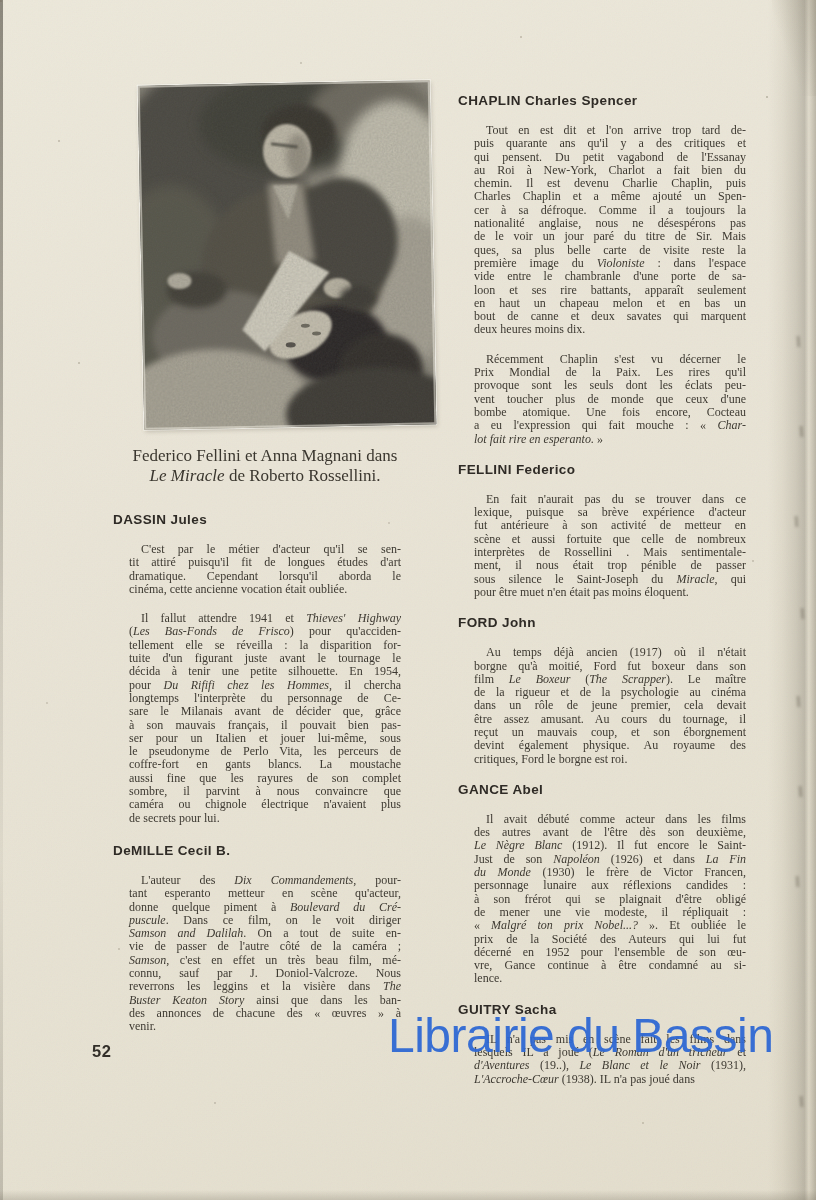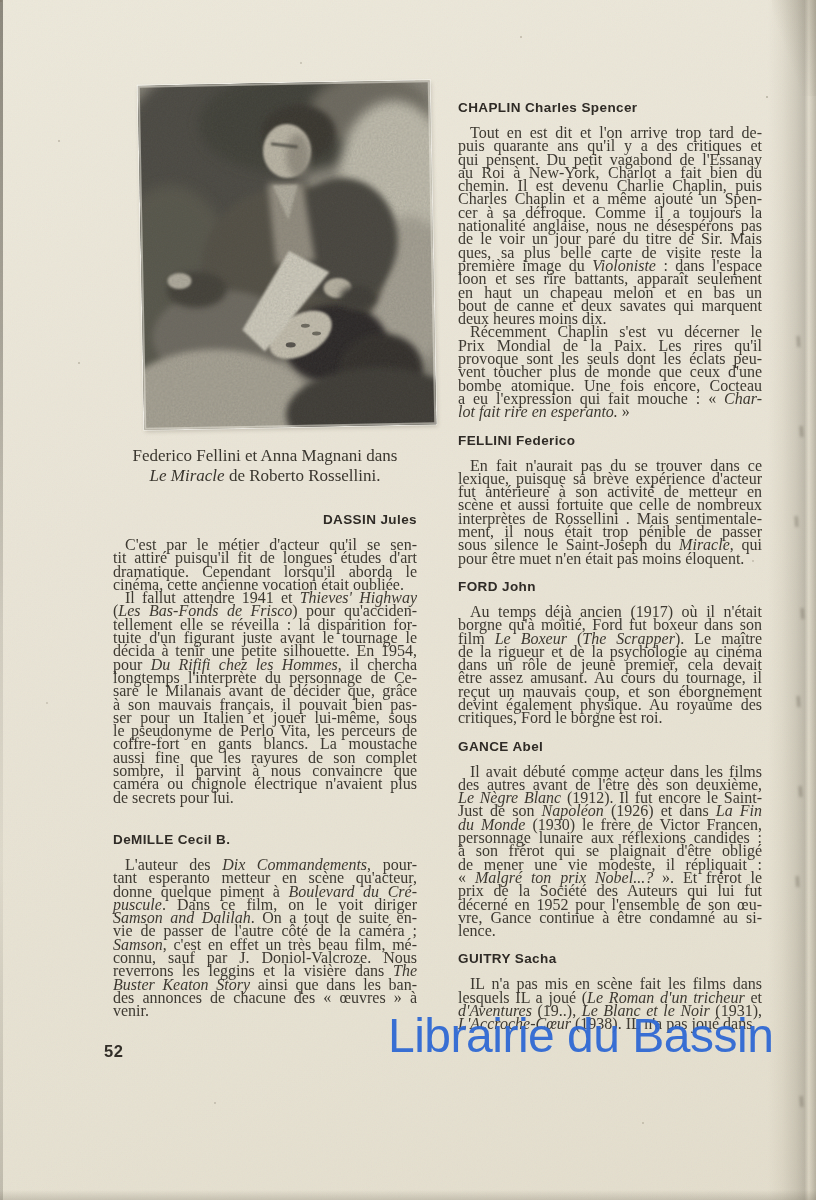--- a/index.html
+++ b/index.html
@@ -28,30 +28,30 @@
   .photo{position:absolute;left:141px;top:83px;width:292px;height:344px;transform:rotate(-1.1deg);
     box-shadow:0 0 0 1px rgba(255,255,252,.6),1px 2px 4px rgba(70,64,50,.25);}
   .photo svg{display:block;width:100%;height:100%;}
   
   .col{position:absolute;width:304px;}
   .col-left{left:113px;top:446px;}
   .col-right{left:458px;top:88px;}
   .caption{text-align:center;font-size:17px;line-height:19.5px;color:#37332b;}
   .entry h3{font-family:"Liberation Sans",sans-serif;font-weight:bold;font-size:13.5px;
     letter-spacing:.4px;color:#2b2722;margin:14px 0 11px 0;}
-  .col-left .entry:nth-of-type(1) h3{margin-top:27px;text-align:right;}
-  .col-left .entry:nth-of-type(2) h3{margin-top:28px;}
-  .col-right .entry:nth-of-type(1) h3{margin-top:12px;}
-  .para{font-size:16px;line-height:13.3px;margin:0;color:#3a362e;}
+  .col-left .entry:nth-of-type(1) h3{margin-top:27px;}
+  .col-left .entry:nth-of-type(2) h3{margin-top:18px;}
+  .col-right .entry:nth-of-type(1) h3{margin-top:5px;}
+  .para{font-size:12px;line-height:13.3px;margin:16px;color:#3a362e;}
   .pl{text-align:justify;text-align-last:justify;}
   .pl.first{text-indent:12px;}
   .pl.last{text-align-last:left;}
   .pl i{font-style:italic;}
   
-  .pageno{position:absolute;left:104px;top:1042px;font-family:"Liberation Sans",sans-serif;
+  .pageno{position:absolute;left:92px;top:1042px;font-family:"Liberation Sans",sans-serif;
     font-weight:bold;font-size:16.5px;color:#2f2b25;letter-spacing:.5px;}
   .watermark{position:absolute;left:388px;top:1008px;font-family:"Liberation Sans",sans-serif;
     font-size:48px;font-weight:400;color:#2e68d4;white-space:nowrap;opacity:.94;z-index:40;letter-spacing:-.5px;}
   .grain{position:absolute;left:0;top:0;width:100%;height:100%;opacity:.05;pointer-events:none;}
 </style>
 </head>
 <body>
 
 <div class="page">
 
@@ -172,20 +172,21 @@
             <div class="pl"><span>puis quarante ans qu'il y a des critiques et</span></div>
             <div class="pl"><span>qui pensent. Du petit vagabond de l'Essanay</span></div>
             <div class="pl"><span>au Roi à New-York, Charlot a fait bien du</span></div>
             <div class="pl"><span>chemin. Il est devenu Charlie Chaplin, puis</span></div>
             <div class="pl"><span>Charles Chaplin et a même ajouté un Spen-</span></div>
             <div class="pl"><span>cer à sa défroque. Comme il a toujours la</span></div>
             <div class="pl"><span>nationalité anglaise, nous ne désespérons pas</span></div>
             <div class="pl"><span>de le voir un jour paré du titre de Sir. Mais</span></div>
             <div class="pl"><span>ques, sa plus belle carte de visite reste la</span></div>
             <div class="pl"><span>première image du </span><i>Violoniste</i><span> : dans l'espace</span></div>
+            <div class="pl"><span>vide entre le chambranle d'une porte de sa-</span></div>
             <div class="pl"><span>loon et ses rire battants, apparaît seulement</span></div>
             <div class="pl"><span>en haut un chapeau melon et en bas un</span></div>
             <div class="pl"><span>bout de canne et deux savates qui marquent</span></div>
             <div class="pl last"><span>deux heures moins dix.</span></div>
           </div>
           <div class="para">
             <div class="pl first"><span>Récemment Chaplin s'est vu décerner le</span></div>
             <div class="pl"><span>Prix Mondial de la Paix. Les rires qu'il</span></div>
             <div class="pl"><span>provoque sont les seuls dont les éclats peu-</span></div>
             <div class="pl"><span>vent toucher plus de monde que ceux d'une</span></div>
@@ -225,21 +226,21 @@
           <h3>GANCE Abel</h3>
           <div class="para">
             <div class="pl first"><span>Il avait débuté comme acteur dans les films</span></div>
             <div class="pl"><span>des autres avant de l'être dès son deuxième,</span></div>
             <div class="pl"><i>Le Nègre Blanc</i><span> (1912). Il fut encore le Saint-</span></div>
             <div class="pl"><span>Just de son </span><i>Napoléon</i><span> (1926) et dans </span><i>La Fin</i></div>
             <div class="pl"><i>du Monde</i><span> (1930) le frère de Victor Francen,</span></div>
             <div class="pl"><span>personnage lunaire aux réflexions candides :</span></div>
             <div class="pl"><span>à son frérot qui se plaignait d'être obligé</span></div>
             <div class="pl"><span>de mener une vie modeste, il répliquait :</span></div>
-            <div class="pl"><span>« </span><i>Malgré ton prix Nobel...?</i><span> ». Et frérot le</span></div>
+            <div class="pl"><span>« </span><i>Malgré ton prix Nobel...?</i><span> ». Et oubliée le</span></div>
             <div class="pl"><span>prix de la Société des Auteurs qui lui fut</span></div>
             <div class="pl"><span>décerné en 1952 pour l'ensemble de son œu-</span></div>
             <div class="pl"><span>vre, Gance continue à être condamné au si-</span></div>
             <div class="pl last"><span>lence.</span></div>
           </div>
         </div>
         <div class="entry">
           <h3>GUITRY Sacha</h3>
           <div class="para">
             <div class="pl first"><span>IL n'a pas mis en scène fait les films dans</span></div>

